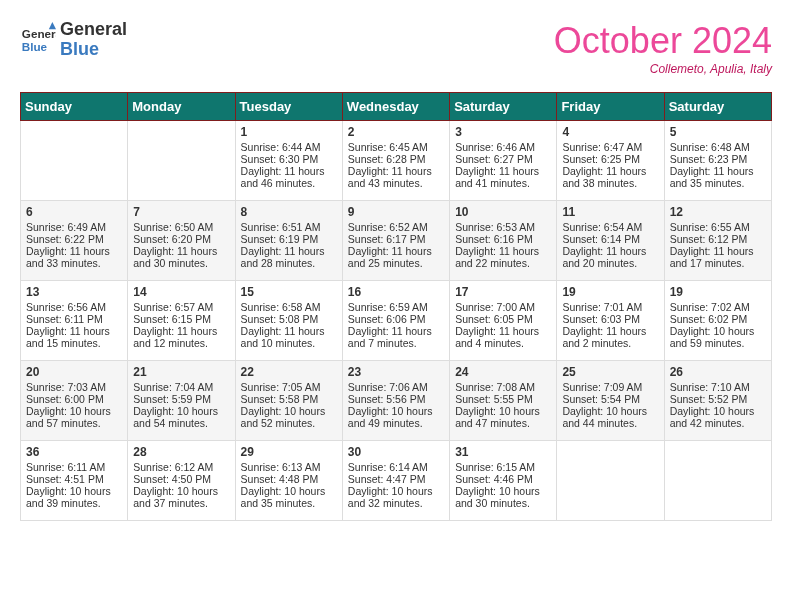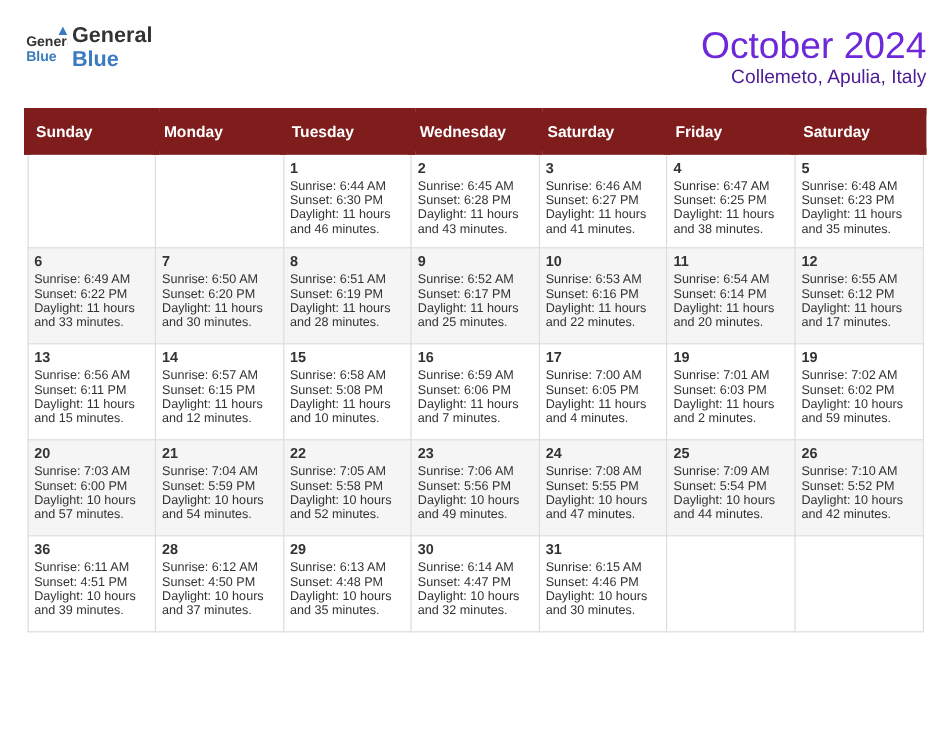--- a/index.html
+++ b/index.html
@@ -29,40 +29,41 @@
     }
     .logo-text .blue { color: #3a7abf; }
     .logo-icon {
       width: 36px;
       height: 36px;
     }
     .title-block {
       text-align: right;
     }
     .month-title {
-      font-size: 31px;
+      font-size: 36px;
       font-weight: normal;
-      color: #6d28d9;
+      color: #ec4899;
     }
     .subtitle {
-      font-size: 16px;
-      color: #4c1d95;
+      font-size: 12px;
+      color: #be185d;
+      font-style: italic;
     }
     table {
       width: 100%;
       border-collapse: collapse;
       table-layout: fixed;
     }
     thead tr th {
-      background: #7f1d1d;
+      background: #0f766e;
       color: #fff;
       font-size: 13px;
       font-weight: bold;
       padding: 6px 4px;
-      border: 6px solid #7f1d1d;
+      border: 1px solid #7f1d1d;
       text-align: left;
     }
     tbody tr td {
       vertical-align: top;
       padding: 4px 5px;
       font-size: 10.5px;
       color: #333;
       border: 1px solid #ddd;
       height: 80px;
       width: 113px;

